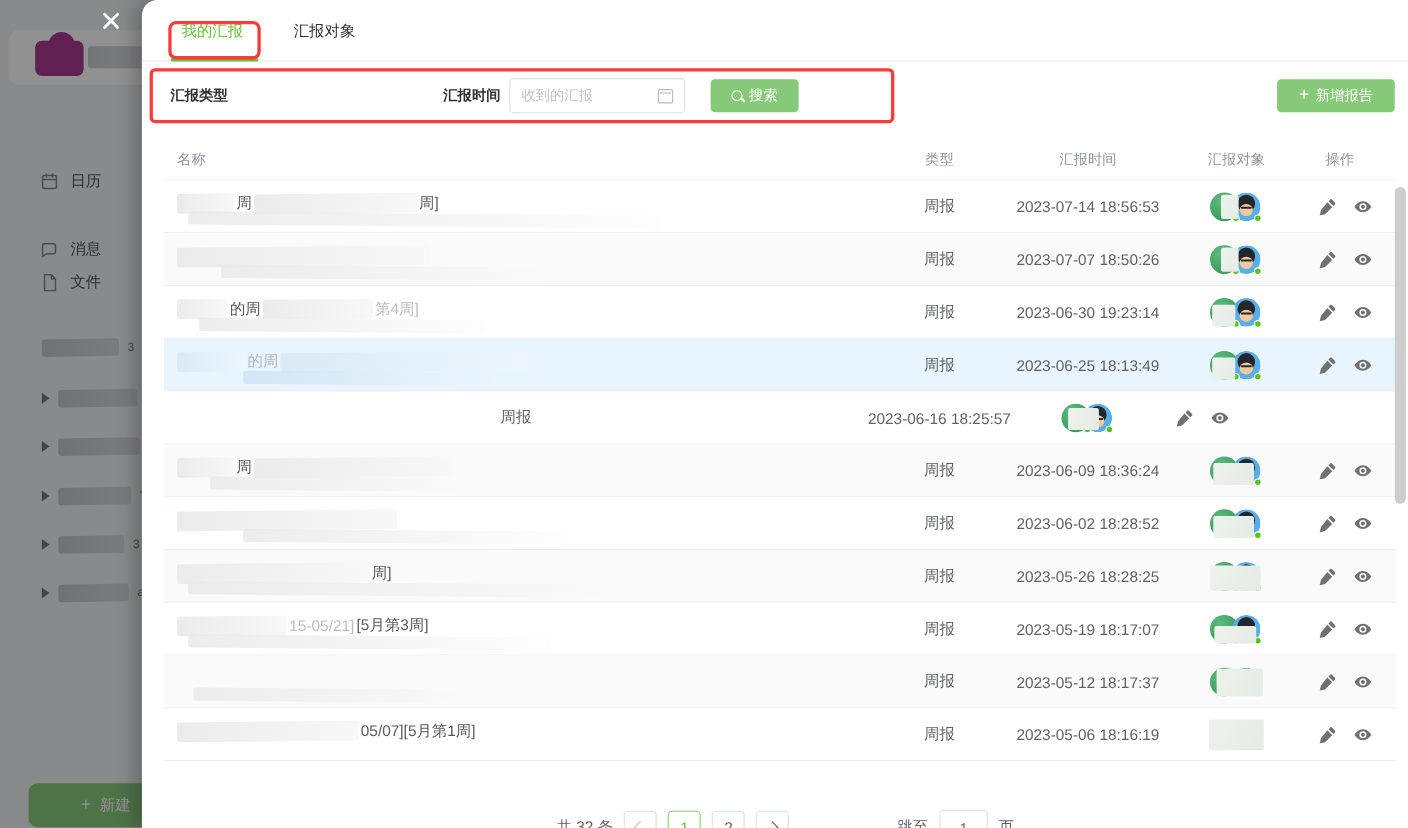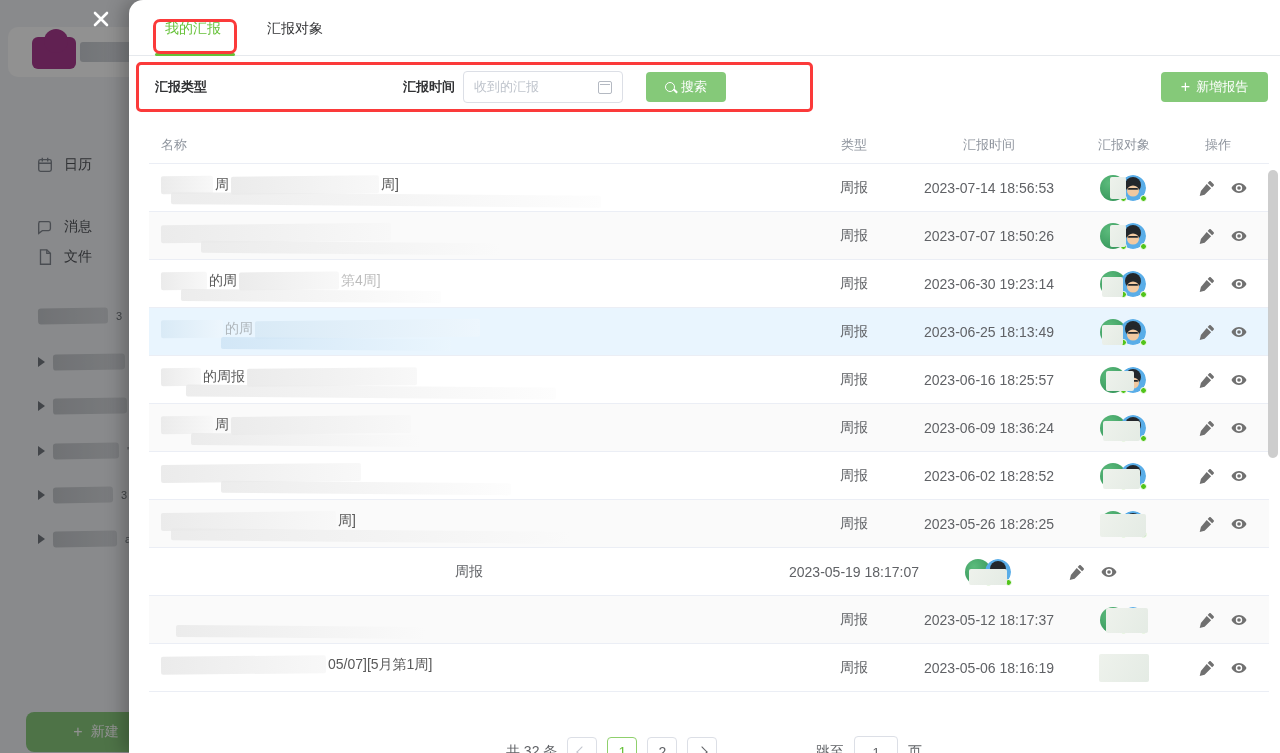--- a/index.html
+++ b/index.html
@@ -390,28 +390,20 @@
       </button>
       <button class="icon-btn">
         <svg viewBox="0 0 16 16">
                   <path d="M8 3C4.2 3 1.4 5.9.5 8c.9 2.1 3.7 5 7.5 5s6.6-2.9 7.5-5C14.6 5.9 11.8 3 8 3zm0 8.2A3.2 3.2 0 1 1 8 4.8a3.2 3.2 0 0 1 0 6.4z"></path>
                   <circle cx="8" cy="8" r="1.8"></circle>
                 </svg>
       </button>
     </div>
   </div>
           <div class="trow">
-    <div class="td name">
-              <span class="nameline">
-                <span class="bar" style="width: 40px;"></span>
-                <span class="frag">的周报</span>
-                <span class="bar" style="width: 170px;"></span>
-              </span>
-              <span class="subbar" style="left: 37px; width: 370px;"></span>
-            </div>
     <div class="td type">周报</div>
     <div class="td time">2023-06-16 18:25:57</div>
     <div class="td target">
       <div class="avatars">
         <span class="av g"></span>
         <span class="av b">
           <svg viewBox="0 0 26 26">
                     <circle cx="13" cy="13" r="13" fill="#59ade8"></circle>
                     <circle cx="13" cy="10" r="8" fill="#23272b"></circle>
                     <ellipse cx="13" cy="16" rx="6" ry="5.5" fill="#f2c9a0"></ellipse>
@@ -555,20 +547,28 @@
       </button>
       <button class="icon-btn">
         <svg viewBox="0 0 16 16">
                   <path d="M8 3C4.2 3 1.4 5.9.5 8c.9 2.1 3.7 5 7.5 5s6.6-2.9 7.5-5C14.6 5.9 11.8 3 8 3zm0 8.2A3.2 3.2 0 1 1 8 4.8a3.2 3.2 0 0 1 0 6.4z"></path>
                   <circle cx="8" cy="8" r="1.8"></circle>
                 </svg>
       </button>
     </div>
   </div>
           <div class="trow">
+    <div class="td name">
+              <span class="nameline">
+                <span class="bar" style="width: 100px;"></span>
+                <span class="frag faint">15-05/21]</span>
+                <span class="frag">[5月第3周]</span>
+              </span>
+              <span class="subbar" style="left: 22px; width: 330px;"></span>
+            </div>
     <div class="td type">周报</div>
     <div class="td time">2023-05-19 18:17:07</div>
     <div class="td target">
       <div class="avatars">
         <span class="av g"></span>
         <span class="av b">
           <svg viewBox="0 0 26 26">
                     <circle cx="13" cy="13" r="13" fill="#59ade8"></circle>
                     <circle cx="13" cy="10" r="8" fill="#23272b"></circle>
                     <ellipse cx="13" cy="16" rx="6" ry="5.5" fill="#f2c9a0"></ellipse>

